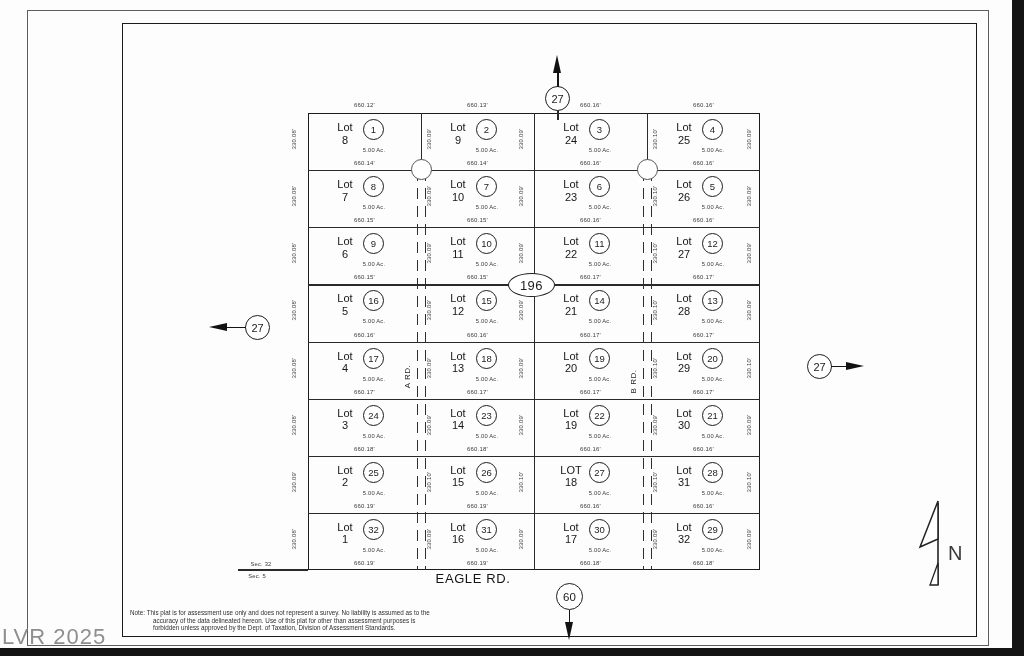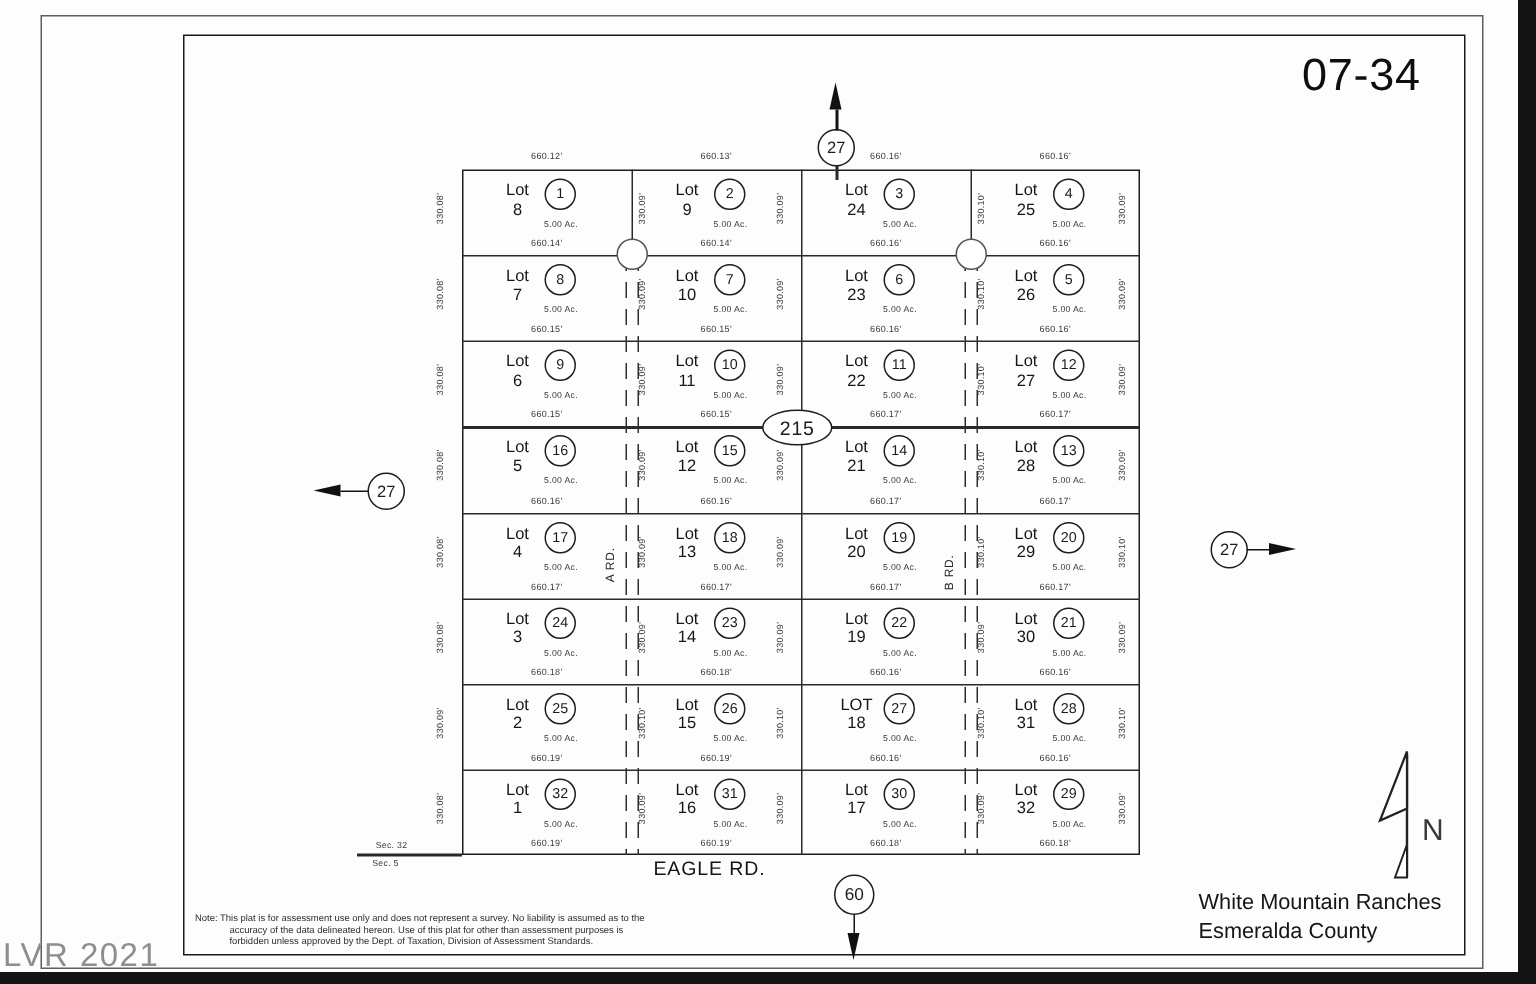--- a/index.html
+++ b/index.html
@@ -48,66 +48,61 @@
   #road-b-label{left:613px;top:377px}
 </style>
 </head>
 <body>
 
 <div id="page">
 
   <div class="a" id="outer-border"></div>
   <div class="a" id="inner-border"></div>
 
-  <div class="a" id="sheet-number">07-34</div>
 
   <div class="a" id="grid-border"></div>
   <div class="line" id="quarter-tick"></div>
 
   <div class="circ mk-circ" id="mk-top-circle">27</div>
   <div class="a marker-line" id="mk-top-line"></div>
   <div class="a" id="mk-top-head"></div>
 
   <div class="circ mk-circ" id="mk-left-circle">27</div>
   <div class="a marker-line" id="mk-left-line"></div>
   <div class="a" id="mk-left-head"></div>
 
   <div class="circ mk-circ" id="mk-right-circle">27</div>
   <div class="a marker-line" id="mk-right-line"></div>
   <div class="a" id="mk-right-head"></div>
 
   <div class="circ mk-circ" id="mk-bottom-circle">60</div>
   <div class="a marker-line" id="mk-bottom-line"></div>
   <div class="a" id="mk-bottom-head"></div>
 
-  <div class="circ" id="hwy-341">215</div>
+  <div class="circ" id="hwy-341">196</div>
 
   <div class="road-label rot" id="road-a-label">A RD.</div>
   <div class="road-label rot" id="road-b-label">B RD.</div>
   <div class="a" id="eagle-rd">EAGLE RD.</div>
 
   <div class="line" id="sec-line"></div>
   <div class="dim" id="sec-above">Sec. 32</div>
   <div class="dim" id="sec-below">Sec. 5</div>
 
   <div class="a" id="note">Note: This plat is for assessment use only and does not represent a survey. No liability is assumed as to the accuracy of the data delineated hereon. Use of this plat for other than assessment purposes is forbidden unless approved by the Dept. of Taxation, Division of Assessment Standards.</div>
 
   <svg class="a" id="north-arrow" viewBox="0 0 70 100">
     <line x1="33" y1="6" x2="33" y2="88" stroke="#222" stroke-width="1.6"></line>
     <polygon points="33,4 15,50 33,42" fill="#ffffff" stroke="#222" stroke-width="1.5"></polygon>
     <polygon points="33,66 25,88 33,88" fill="#ffffff" stroke="#222" stroke-width="1.3"></polygon>
     <text x="43" y="63" font-size="20" fill="#3a3a3a">N</text>
   </svg>
 
-  <div class="a" id="subdivision">
-    <div>White Mountain Ranches</div>
-    <div>Esmeralda County</div>
-  </div>
-
-  <div class="a" id="watermark" style="color: rgb(142, 142, 142);">LVR 2021</div>
+
+  <div class="a" id="watermark" style="color: rgb(142, 142, 142);">LVR 2025</div>
 
   <div class="a" id="strip-right"></div>
   <div class="a" id="strip-bottom"></div>
 <div class="a dim" style="left: 308px; top: 102px; width: 113px; text-align: center;">660.12'</div>
     <div class="a dim" style="left: 421px; top: 102px; width: 113px; text-align: center;">660.13'</div>
     <div class="a dim" style="left: 534px; top: 102px; width: 113px; text-align: center;">660.16'</div>
     <div class="a dim" style="left: 647px; top: 102px; width: 113px; text-align: center;">660.16'</div>
     <div class="a line" style="left: 308px; top: 170.1px; width: 452px; height: 1.2px;"></div>
     <div class="a line" style="left: 308px; top: 227.3px; width: 452px; height: 1.2px;"></div>
     <div class="a line" style="left: 308px; top: 284.4px; width: 452px; height: 1.2px;"></div>

